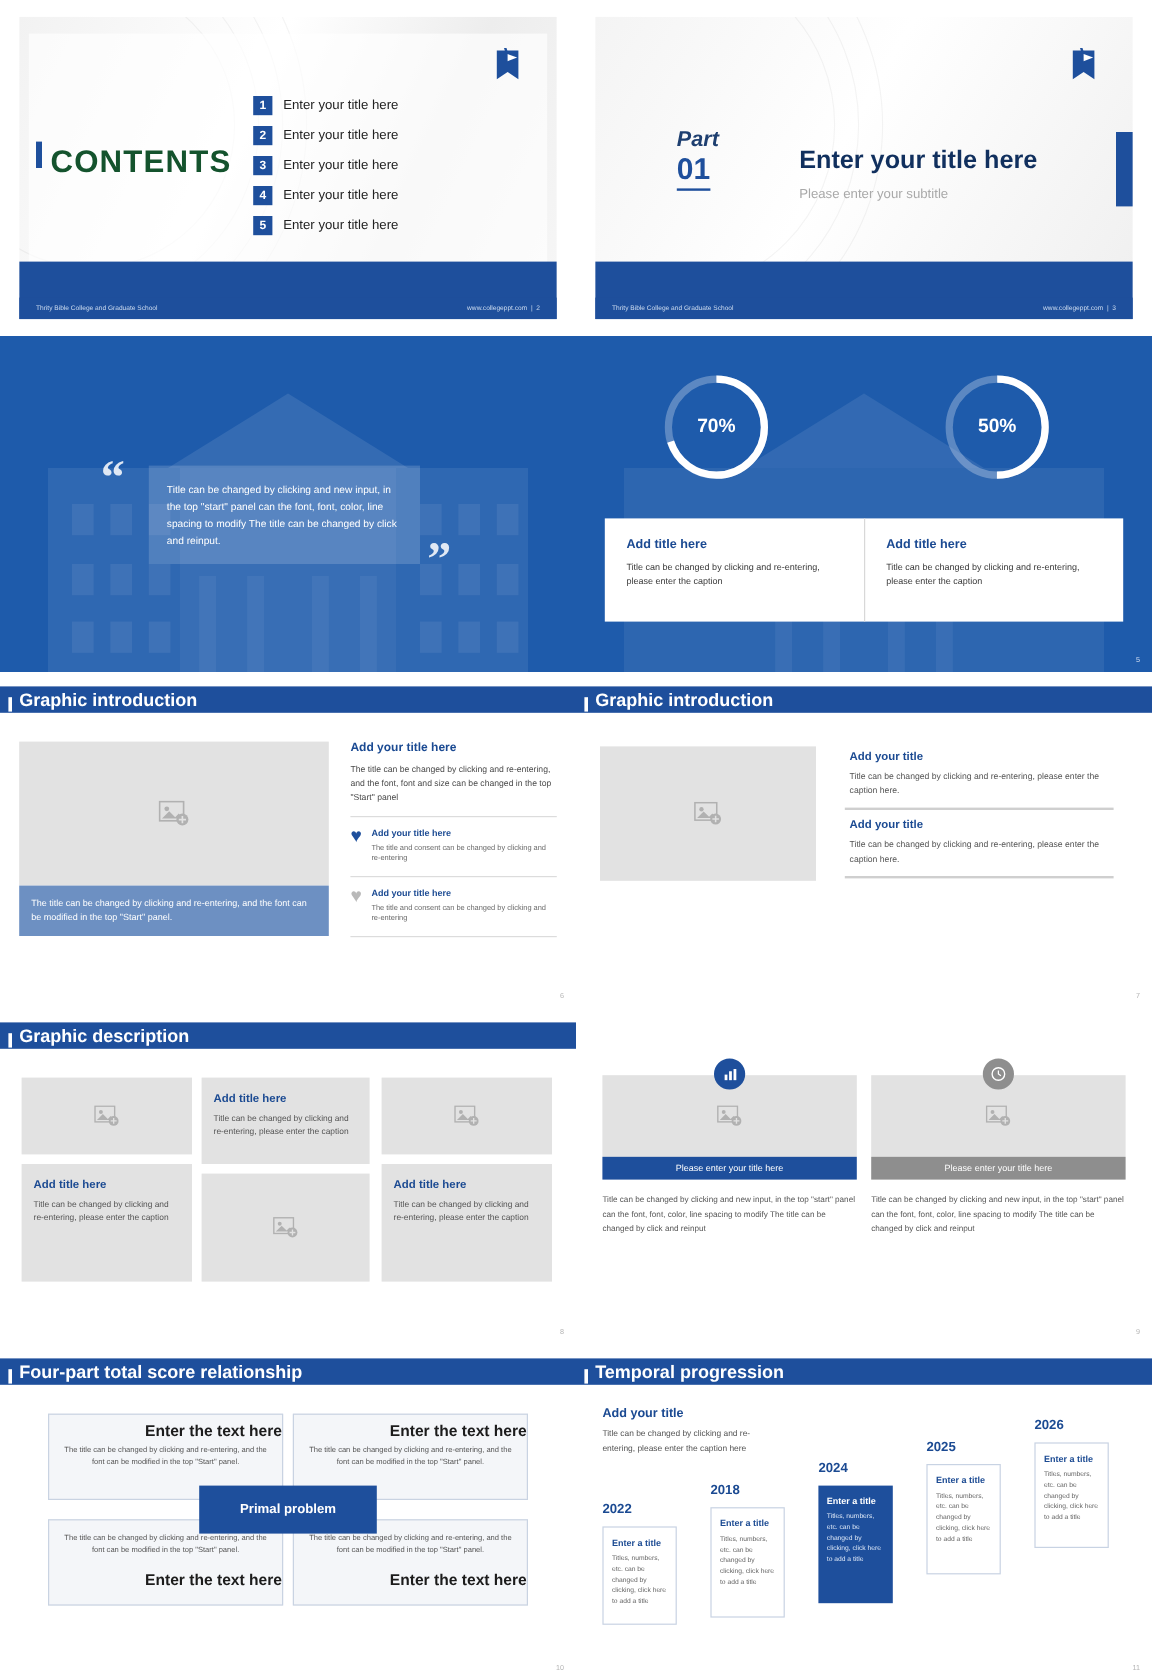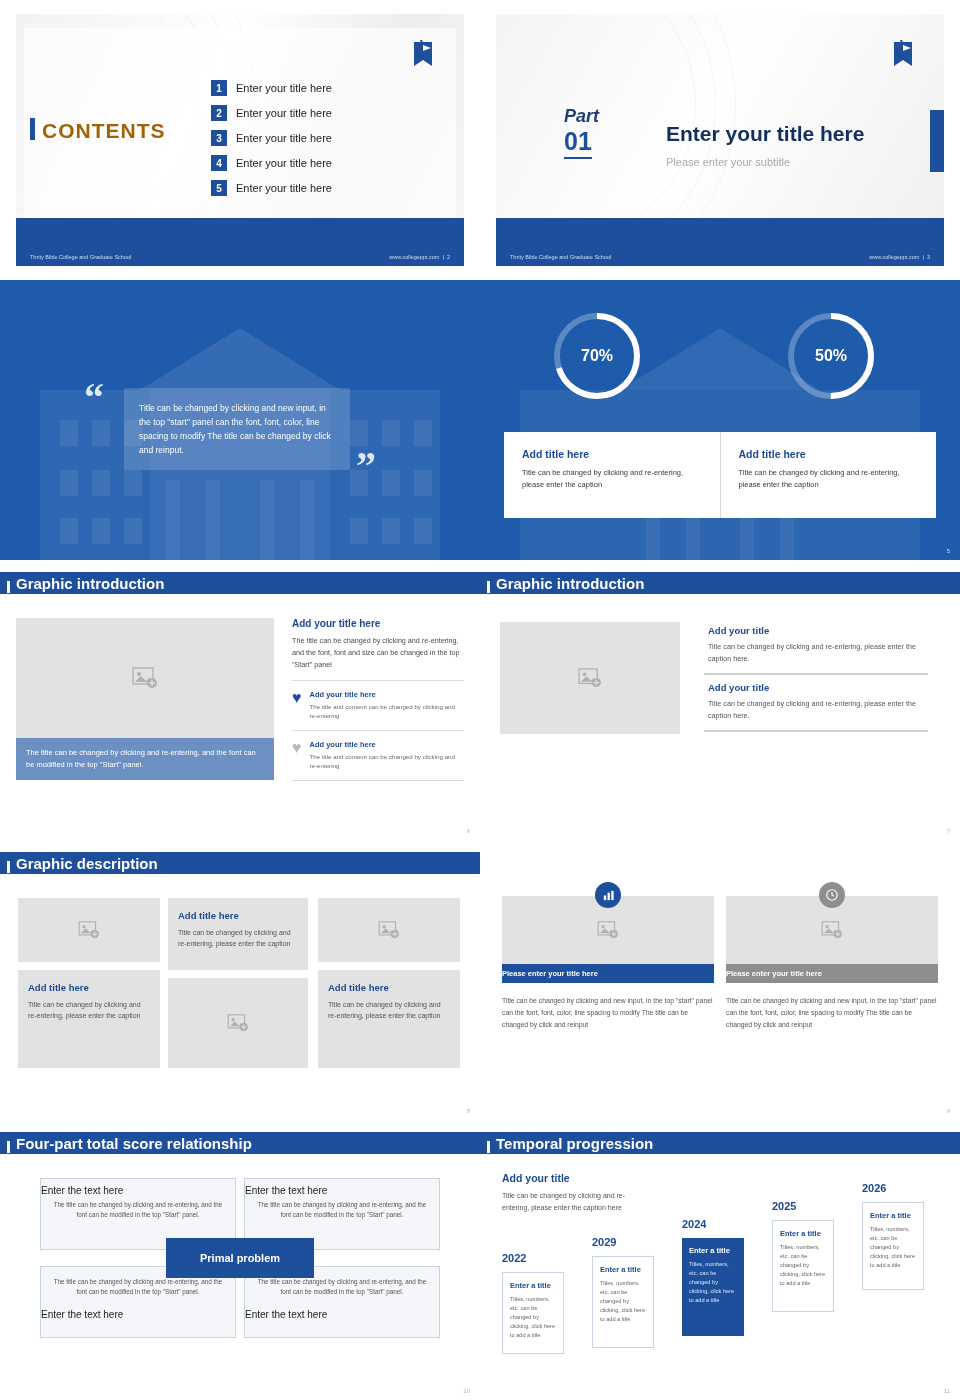--- a/index.html
+++ b/index.html
@@ -42,21 +42,21 @@
   .s1-bottom {
     position: absolute; left: 0; right: 0; bottom: 0; height: 48px;
     background: #1e4f9c;
   }
   .s1-card {
     position: absolute; left: 8px; right: 8px; top: 14px; height: 200px;
     background: rgba(255,255,255,0.65);
   }
   .contents-title {
     position: absolute; left: 26px; top: 105px;
-    font-size: 21px; font-weight: bold; letter-spacing: 1px; color: #a16207;
+    font-size: 26px; font-weight: bold; letter-spacing: 1px; color: #14532d;
   }
   .contents-bar {
     position: absolute; left: 14px; top: 104px; width: 5px; height: 22px;
     background: #1e4f9c;
   }
   .toc { position: absolute; left: 195px; top: 66px; }
   .toc-row { display: flex; align-items: center; margin-bottom: 9px; }
   .toc-num {
     width: 16px; height: 16px; background: #1e4f9c; color: #fff;
     font-size: 10px; font-weight: bold; display: flex;
@@ -175,31 +175,31 @@
   .s6-block p { font-size: 7.2px; line-height: 1.6; color: #555; }
 
   
   .s7 .cell { position: absolute; }
   .s7-txt h4 { font-size: 9.5px; color: #1b4a92; margin-bottom: 6px; }
   .s7-txt p { font-size: 7px; line-height: 1.6; color: #555; }
 
   
   .s8-col { position: absolute; top: 56px; width: 212px; }
   .s8-img { height: 68px; }
-  .s8-band { color: #fff; font-size: 7.5px; padding: 5px 0; font-weight: bold; }
+  .s8-band { color: #fff; font-size: 7.5px; text-align: center; padding: 5px 0; font-weight: normal; }
   .s8-desc { font-size: 6.8px; line-height: 1.75; color: #555; margin-top: 12px; }
   .badge {
     position: absolute; top: -14px; left: 50%; transform: translateX(-50%);
     width: 26px; height: 26px; border-radius: 50%;
     display: flex; align-items: center; justify-content: center; font-size: 12px; color:#fff;
   }
 
   
   .s9-box { position: absolute; background: #f4f6f9; border: 1px solid #c9d3e2; }
-  .s9-box .t { font-size: 10px; font-weight: normal; text-align: left; padding: 6px 0 4px; color: #1c1c1c; }
+  .s9-box .t { font-size: 13px; font-weight: bold; text-align: right; padding: 6px 0 4px; color: #1c1c1c; }
   .s9-box .b { font-size: 6.3px; line-height: 1.6; color: #555; text-align: center; padding: 0 8px 6px; }
   .s9-center {
     position: absolute; left: 166px; top: 118px; width: 148px; height: 40px;
     background: #1e4f9c; color: #fff; font-size: 11px; font-weight: bold;
     display: flex; align-items: center; justify-content: center;
   }
 
   
   .tl-year { position: absolute; font-size: 11px; font-weight: bold; color: #1b4a92; }
   .tl-card { position: absolute; width: 62px; padding: 8px 7px; }
@@ -591,21 +591,21 @@
         <h4>Add your title</h4>
         <p>Title can be changed by clicking and re-entering, please enter the caption here</p>
       </div>
 
       <div class="tl-year" style="left:22px;top:132px;">2022</div>
       <div class="tl-card tl-light" style="left:22px;top:152px;height:82px;">
         <h5>Enter a title</h5>
         <p>Titles, numbers, etc. can be changed by clicking, click here to add a title</p>
       </div>
 
-      <div class="tl-year" style="left:112px;top:116px;">2029</div>
+      <div class="tl-year" style="left:112px;top:116px;">2018</div>
       <div class="tl-card tl-light" style="left:112px;top:136px;height:92px;">
         <h5>Enter a title</h5>
         <p>Titles, numbers, etc. can be changed by clicking, click here to add a title</p>
       </div>
 
       <div class="tl-year" style="left:202px;top:98px;">2024</div>
       <div class="tl-card tl-dark" style="left:202px;top:118px;height:98px;">
         <h5>Enter a title</h5>
         <p>Titles, numbers, etc. can be changed by clicking, click here to add a title</p>
       </div>

